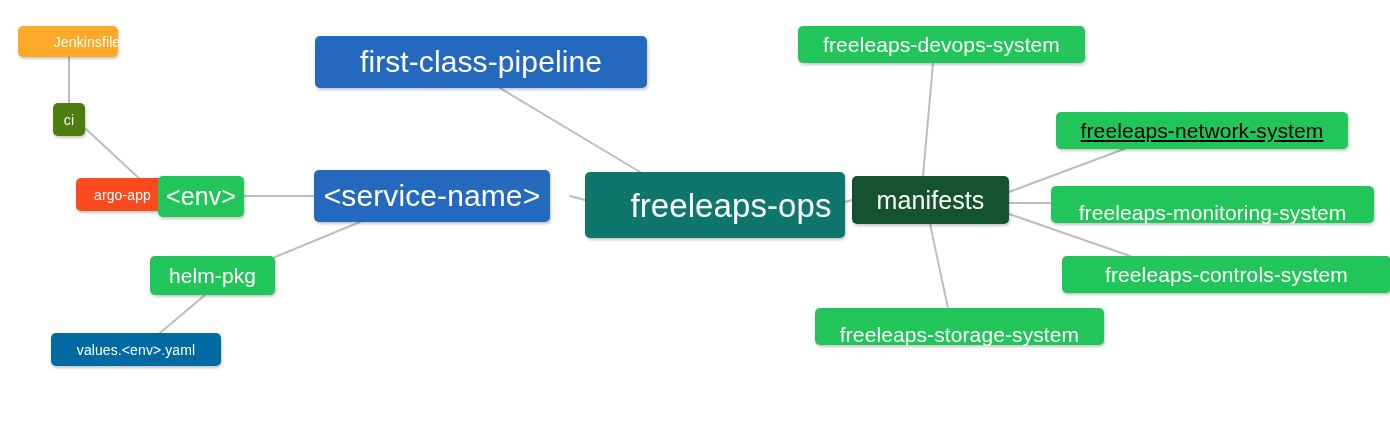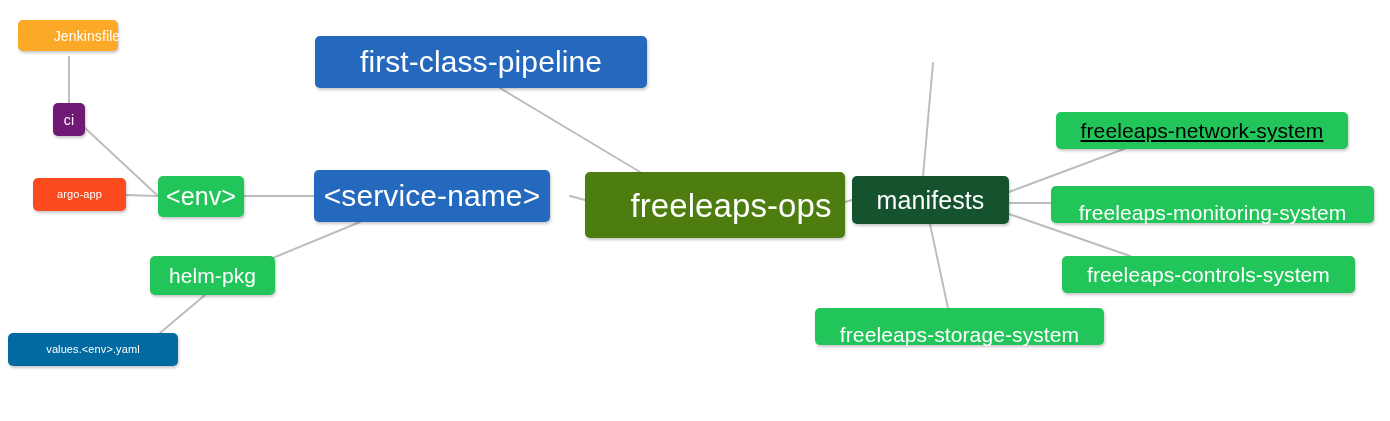--- a/index.html
+++ b/index.html
@@ -39,21 +39,21 @@
   }
   .node-label {
     display: block;
     white-space: nowrap;
   }
   
   .tier-root   { font-size: 33px; }
   .tier-major  { font-size: 30px; }
   .tier-mid    { font-size: 25px; }
   .tier-leaf   { font-size: 21px; }
-  .tier-small  { font-size: 11px; }
+  .tier-small  { font-size: 14px; margin-left: 43px; }
   .tier-tiny   { font-size: 14px; }
 </style>
 </head>
 <body>
 
 <div id="mindmap-root">
 
   <svg id="edge-layer" viewBox="0 0 1390 421" xmlns="http://www.w3.org/2000/svg">
       <line x1="69" y1="57" x2="69" y2="103" stroke="#bdbdbd" stroke-width="2" stroke-linecap="round"></line>
       <line x1="85" y1="128" x2="158" y2="196" stroke="#bdbdbd" stroke-width="2" stroke-linecap="round"></line>
@@ -64,25 +64,25 @@
       <line x1="500" y1="88" x2="640" y2="172" stroke="#bdbdbd" stroke-width="2" stroke-linecap="round"></line>
       <line x1="570" y1="196" x2="585" y2="200" stroke="#bdbdbd" stroke-width="2" stroke-linecap="round"></line>
       <line x1="845" y1="202" x2="852" y2="200" stroke="#bdbdbd" stroke-width="2" stroke-linecap="round"></line>
       <line x1="923" y1="176" x2="933" y2="63" stroke="#bdbdbd" stroke-width="2" stroke-linecap="round"></line>
       <line x1="1009" y1="192" x2="1124" y2="149" stroke="#bdbdbd" stroke-width="2" stroke-linecap="round"></line>
       <line x1="1009" y1="203" x2="1051" y2="203" stroke="#bdbdbd" stroke-width="2" stroke-linecap="round"></line>
       <line x1="1009" y1="214" x2="1130" y2="256" stroke="#bdbdbd" stroke-width="2" stroke-linecap="round"></line>
       <line x1="930" y1="224" x2="948" y2="308" stroke="#bdbdbd" stroke-width="2" stroke-linecap="round"></line>
     </svg>
 
-  <div class="node tier-tiny" style="left: 18px; top: 20px; width: 100px; height: 31px; background: rgb(251, 169, 39); color: rgb(255, 255, 255); padding-left: 38px;">
+  <div class="node tier-tiny" style="left: 18px; top: 26px; width: 100px; height: 31px; background: rgb(251, 169, 39); color: rgb(255, 255, 255); padding-left: 38px;">
     <span class="node-label">Jenkinsfile</span>
   </div>
 
-  <div class="node tier-tiny" style="left: 53px; top: 103px; width: 32px; height: 33px; background: #701a75; color: rgb(255, 255, 255);">
+  <div class="node tier-tiny" style="left: 53px; top: 103px; width: 32px; height: 33px; background: #4d7c0f; color: rgb(255, 255, 255);">
     <span class="node-label">ci</span>
   </div>
 
   <div class="node tier-small" style="left: 33px; top: 178px; width: 93px; height: 33px; background: rgb(251, 75, 30); color: rgb(255, 255, 255);">
     <span class="node-label">argo-app</span>
   </div>
 
   <div class="node tier-mid" style="left: 158px; top: 176px; width: 86px; height: 41px; background: rgb(34, 197, 90); color: rgb(255, 255, 255);">
     <span class="node-label">&lt;env&gt;</span>
   </div>
@@ -96,38 +96,41 @@
   </div>
 
   <div class="node tier-major" style="left: 315px; top: 36px; width: 332px; height: 52px; background: rgb(36, 105, 189); color: rgb(255, 255, 255);">
     <span class="node-label">first-class-pipeline</span>
   </div>
 
   <div class="node tier-major" style="left: 314px; top: 170px; width: 236px; height: 52px; background: rgb(36, 105, 189); color: rgb(255, 255, 255);">
     <span class="node-label">&lt;service-name&gt;</span>
   </div>
 
-  <div class="node tier-root" style="left: 585px; top: 172px; width: 260px; height: 66px; background: #4d7c0f; color: rgb(255, 255, 255); padding-left: 32px;">
+  <div class="node tier-root" style="left: 585px; top: 172px; width: 260px; height: 66px; background: #0f766e; color: rgb(255, 255, 255); padding-left: 32px;">
     <span class="node-label">freeleaps-ops</span>
   </div>
 
   <div class="node tier-mid" style="left: 852px; top: 176px; width: 157px; height: 48px; background: #14532d; color: rgb(255, 255, 255);">
     <span class="node-label">manifests</span>
   </div>
 
+  <div class="node tier-leaf" style="left: 798px; top: 26px; width: 287px; height: 37px; background: rgb(34, 197, 90); color: rgb(255, 255, 255);">
+    <span class="node-label">freeleaps-devops-system</span>
+  </div>
 
   <div class="node tier-leaf" style="left: 1056px; top: 112px; width: 292px; height: 37px; background: rgb(34, 197, 90); color: #000000; text-decoration: underline;">
     <span class="node-label">freeleaps-network-system</span>
   </div>
 
   <div class="node tier-leaf" style="left: 1051px; top: 186px; width: 323px; height: 37px; background: rgb(34, 197, 90); color: rgb(255, 255, 255); align-items: flex-end;">
     <span class="node-label">freeleaps-monitoring-system</span>
   </div>
 
-  <div class="node tier-leaf" style="left: 1062px; top: 256px; width: 293px; height: 37px; background: rgb(34, 197, 90); color: rgb(255, 255, 255);">
+  <div class="node tier-leaf" style="left: 1062px; top: 256px; width: 329px; height: 37px; background: rgb(34, 197, 90); color: rgb(255, 255, 255);">
     <span class="node-label">freeleaps-controls-system</span>
   </div>
 
   <div class="node tier-leaf" style="left: 815px; top: 308px; width: 289px; height: 37px; background: rgb(34, 197, 90); color: rgb(255, 255, 255); align-items: flex-end;">
     <span class="node-label">freeleaps-storage-system</span>
   </div>
 
 </div>
 
 </body></html>

